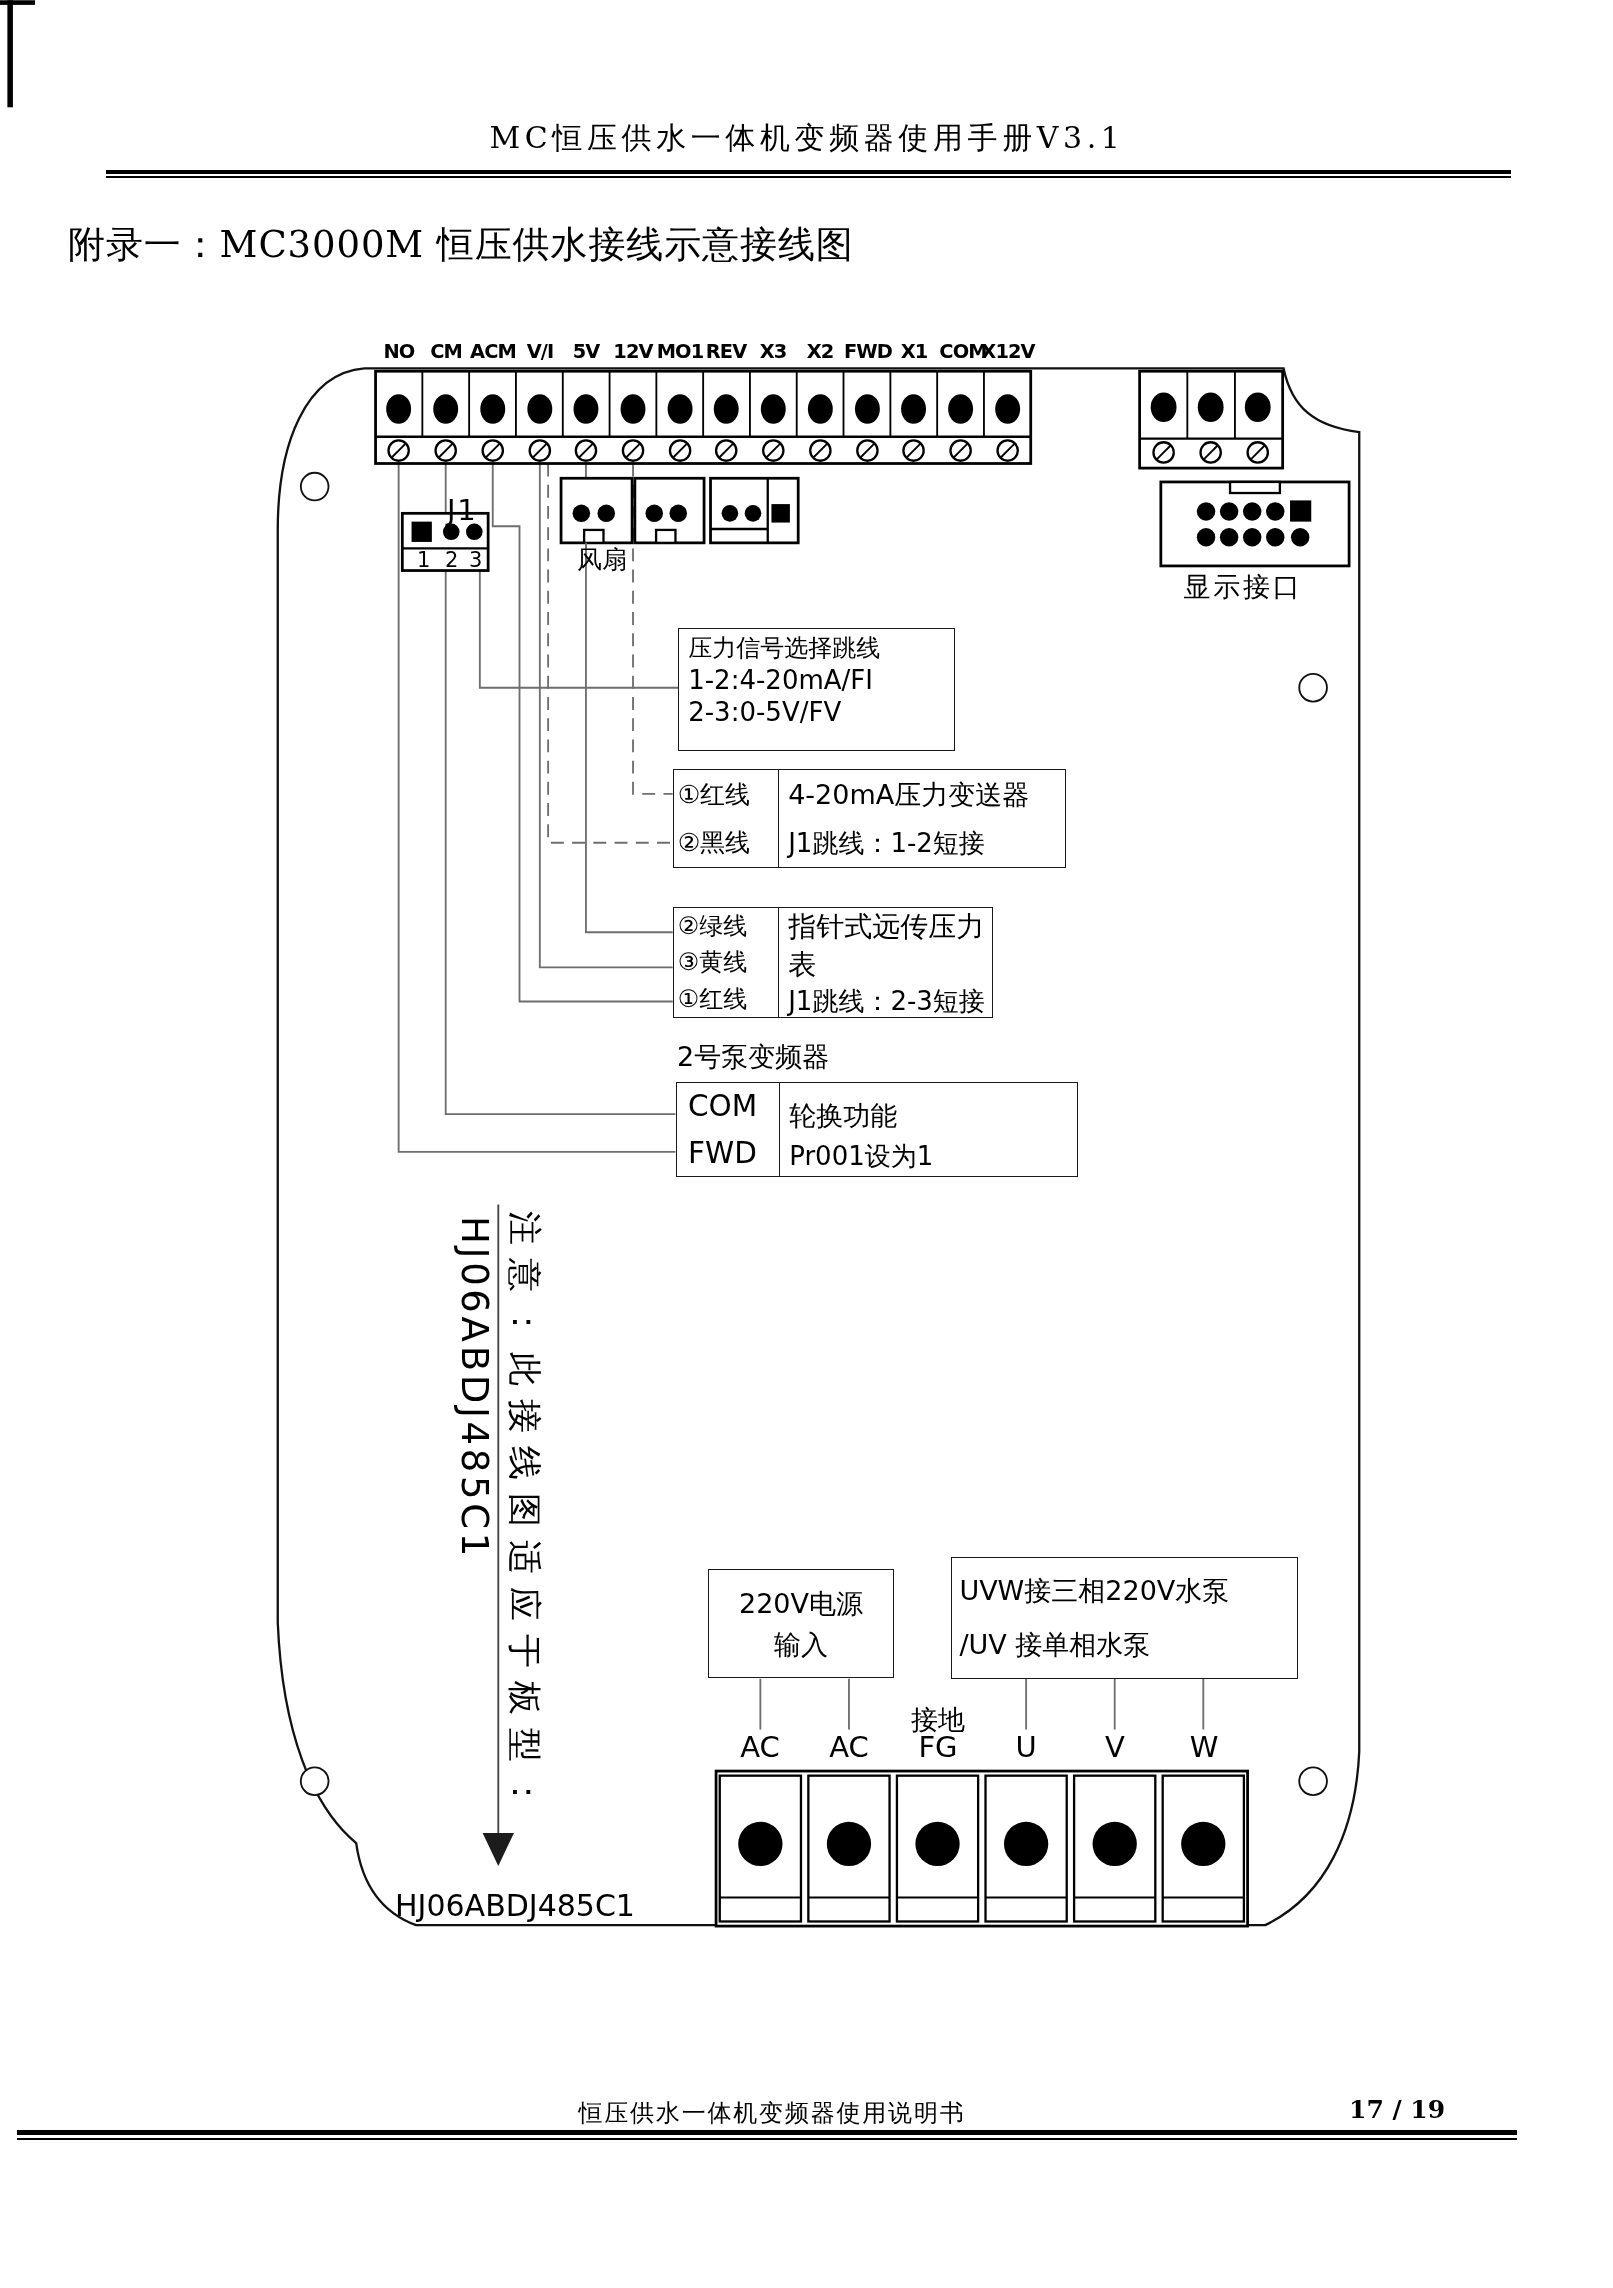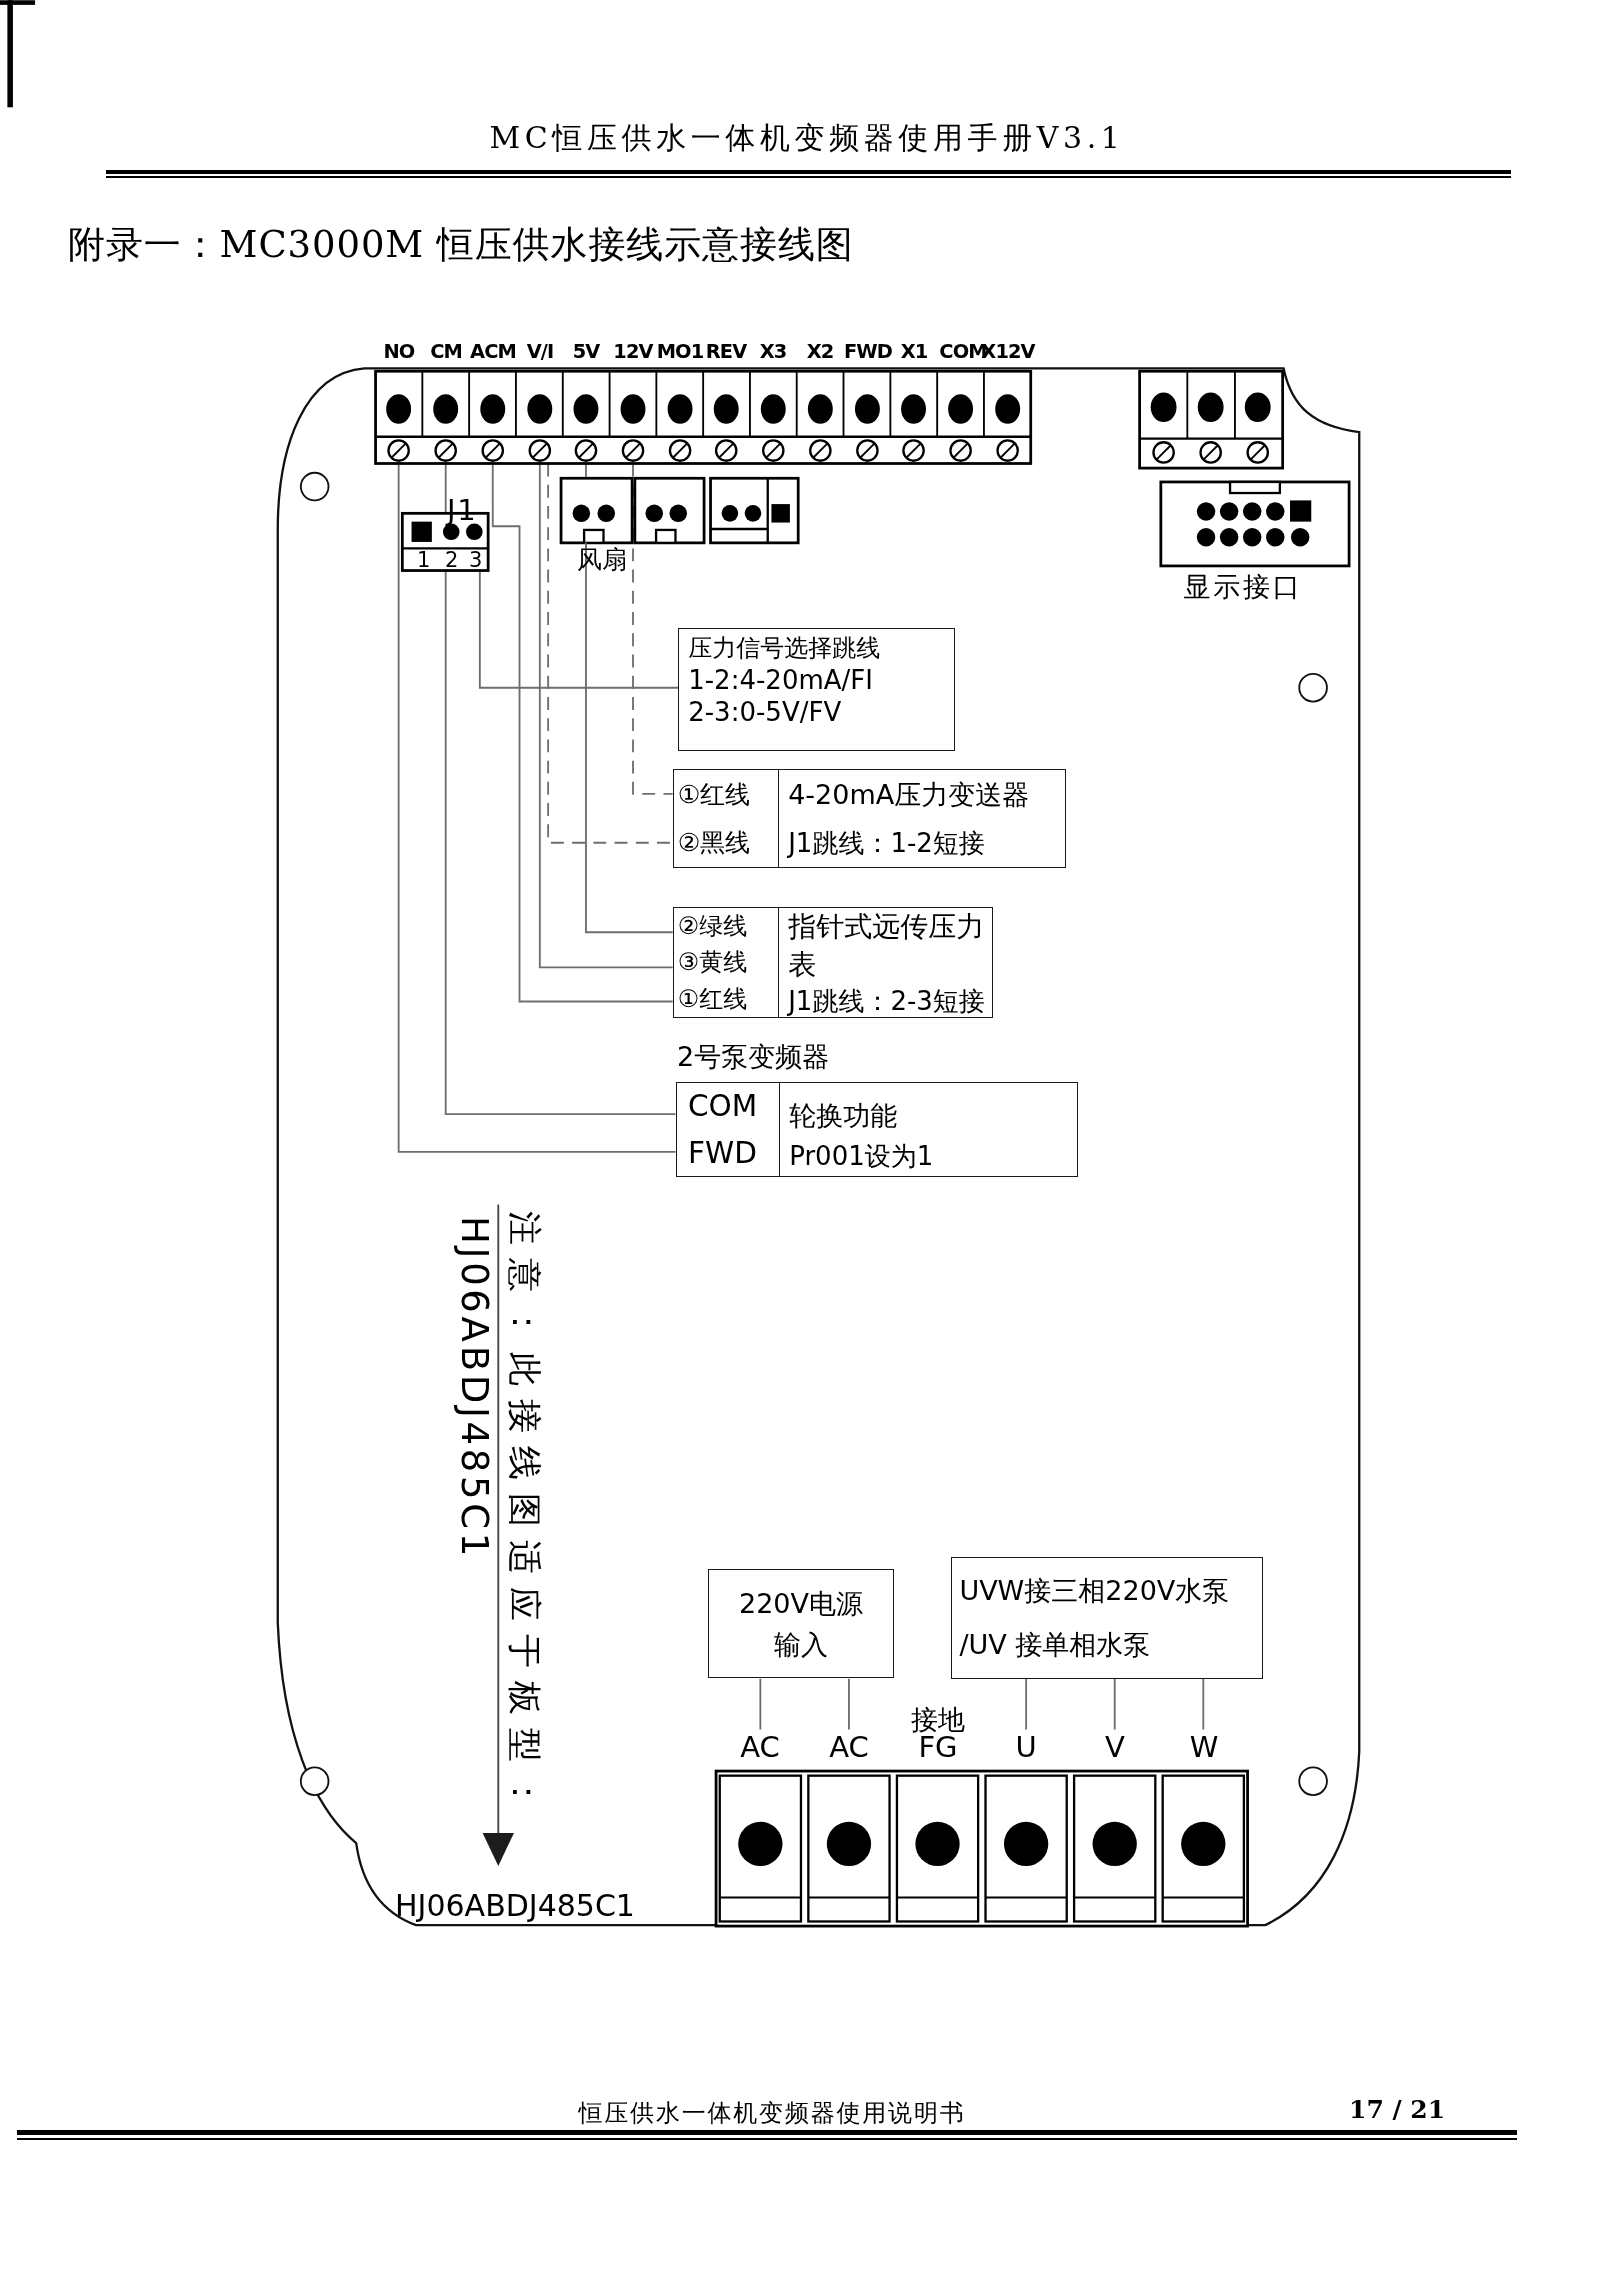--- a/index.html
+++ b/index.html
@@ -311,32 +311,32 @@
 
   <div class="vtext" style="left:545px;top:1211px;font-size:34px;line-height:41px;letter-spacing:13px;">注意：此接线图适应于板型：</div>
   <div class="vtext" style="left:495px;top:1216px;font-size:37px;line-height:42px;letter-spacing:3.7px;">HJ06ABDJ485C1</div>
   <div class="abs ctr" style="left:515px;top:1888px;font-size:30px;">HJ06ABDJ485C1</div>
 
   <div class="box" style="left:708px;top:1569px;width:186px;height:109px;display:flex;flex-direction:column;justify-content:center;align-items:center;">
     <div style="font-size:27px;line-height:41px;">220V电源</div>
     <div style="font-size:27px;line-height:41px;">输入</div>
   </div>
 
-  <div class="box" style="left:951px;top:1557px;width:312px;height:122px;padding:5.5px 7.4px;">
+  <div class="box" style="left:951px;top:1557px;width:347px;height:122px;padding:5.5px 7.4px;">
     <div style="font-size:27px;line-height:54px;">UVW接三相220V水泵</div>
     <div style="font-size:27px;line-height:54px;">/UV 接单相水泵</div>
   </div>
 
   <span class="abs ctr" style="left:938px;top:1702px;font-size:27px;">接地</span>
   <span class="pl" style="left:760px">AC</span>
   <span class="pl" style="left:849px">AC</span>
   <span class="pl" style="left:938px">FG</span>
   <span class="pl" style="left:1026px">U</span>
   <span class="pl" style="left:1115px">V</span>
   <span class="pl" style="left:1204px">W</span>
 
   <div class="abs ctr ftr-title">恒压供水一体机变频器使用说明书</div>
-  <div class="abs serif ftr-page">17 / 21</div>
+  <div class="abs serif ftr-page">17 / 19</div>
   <div class="rule" style="left:16.6px;top:2130px;width:1500px;height:4.6px;"></div>
   <div class="rule" style="left:16.6px;top:2138px;width:1500px;height:1.8px;"></div>
 
 </div>
 
 
 </body></html>

